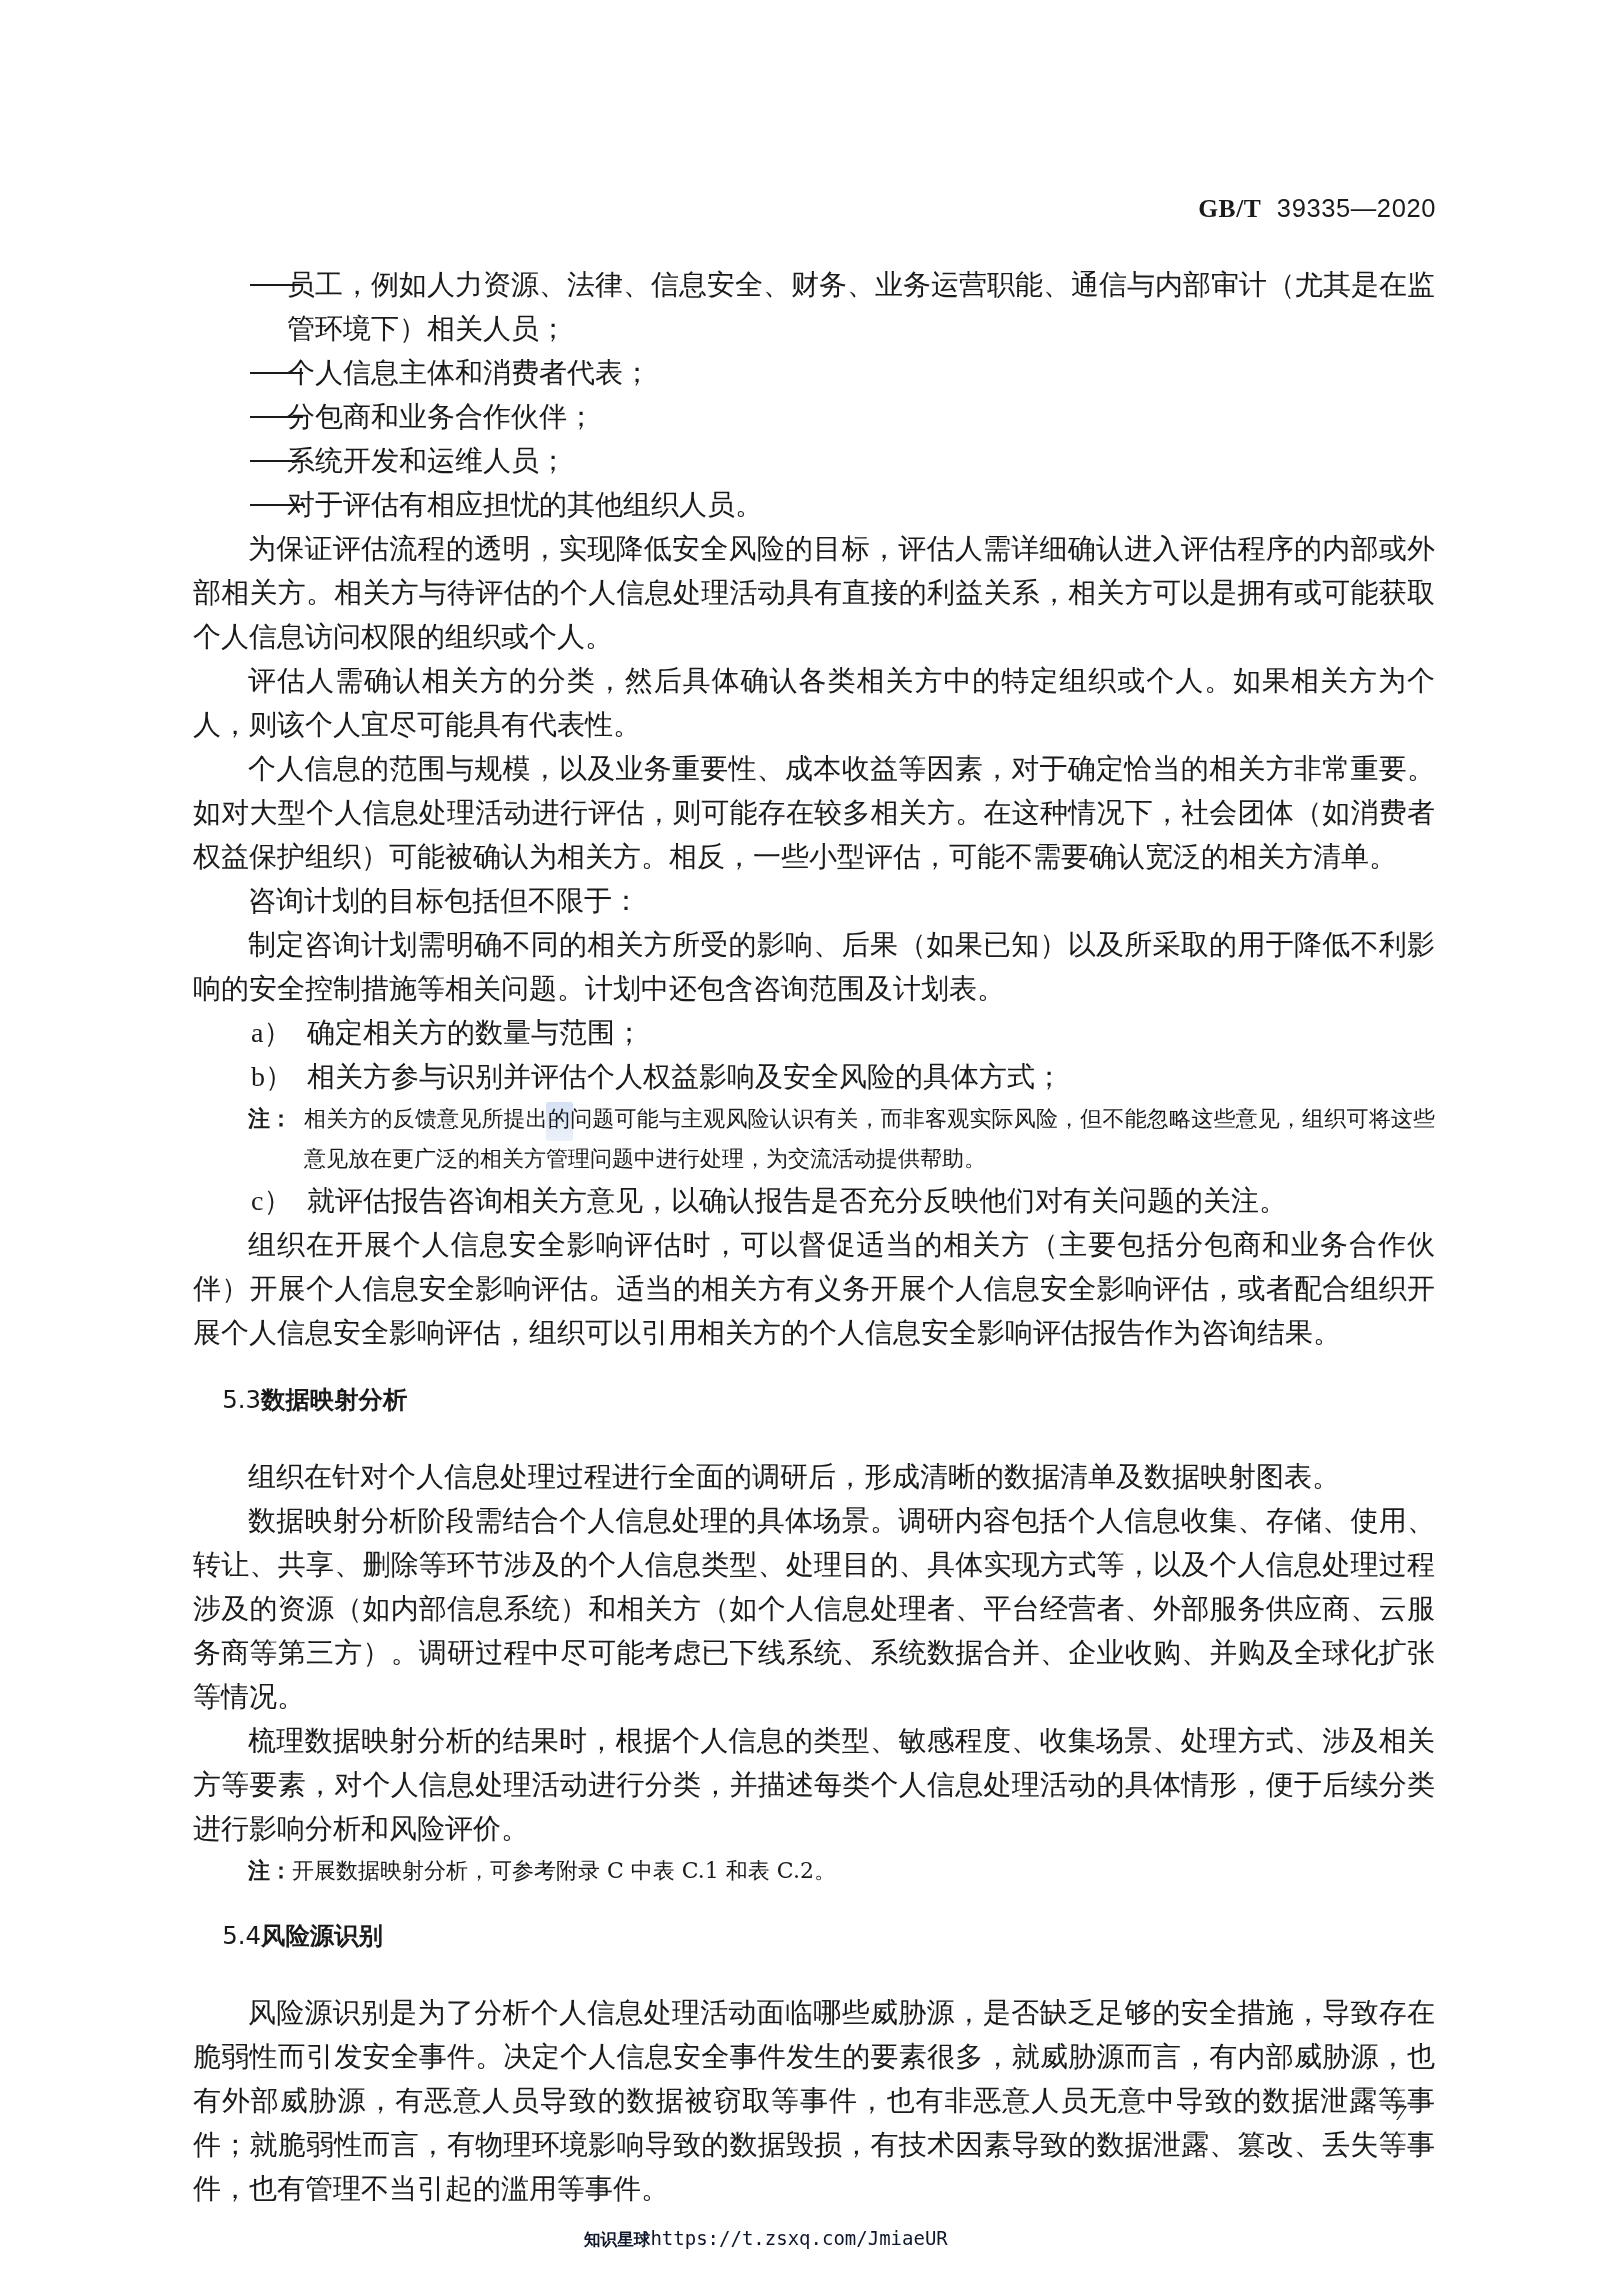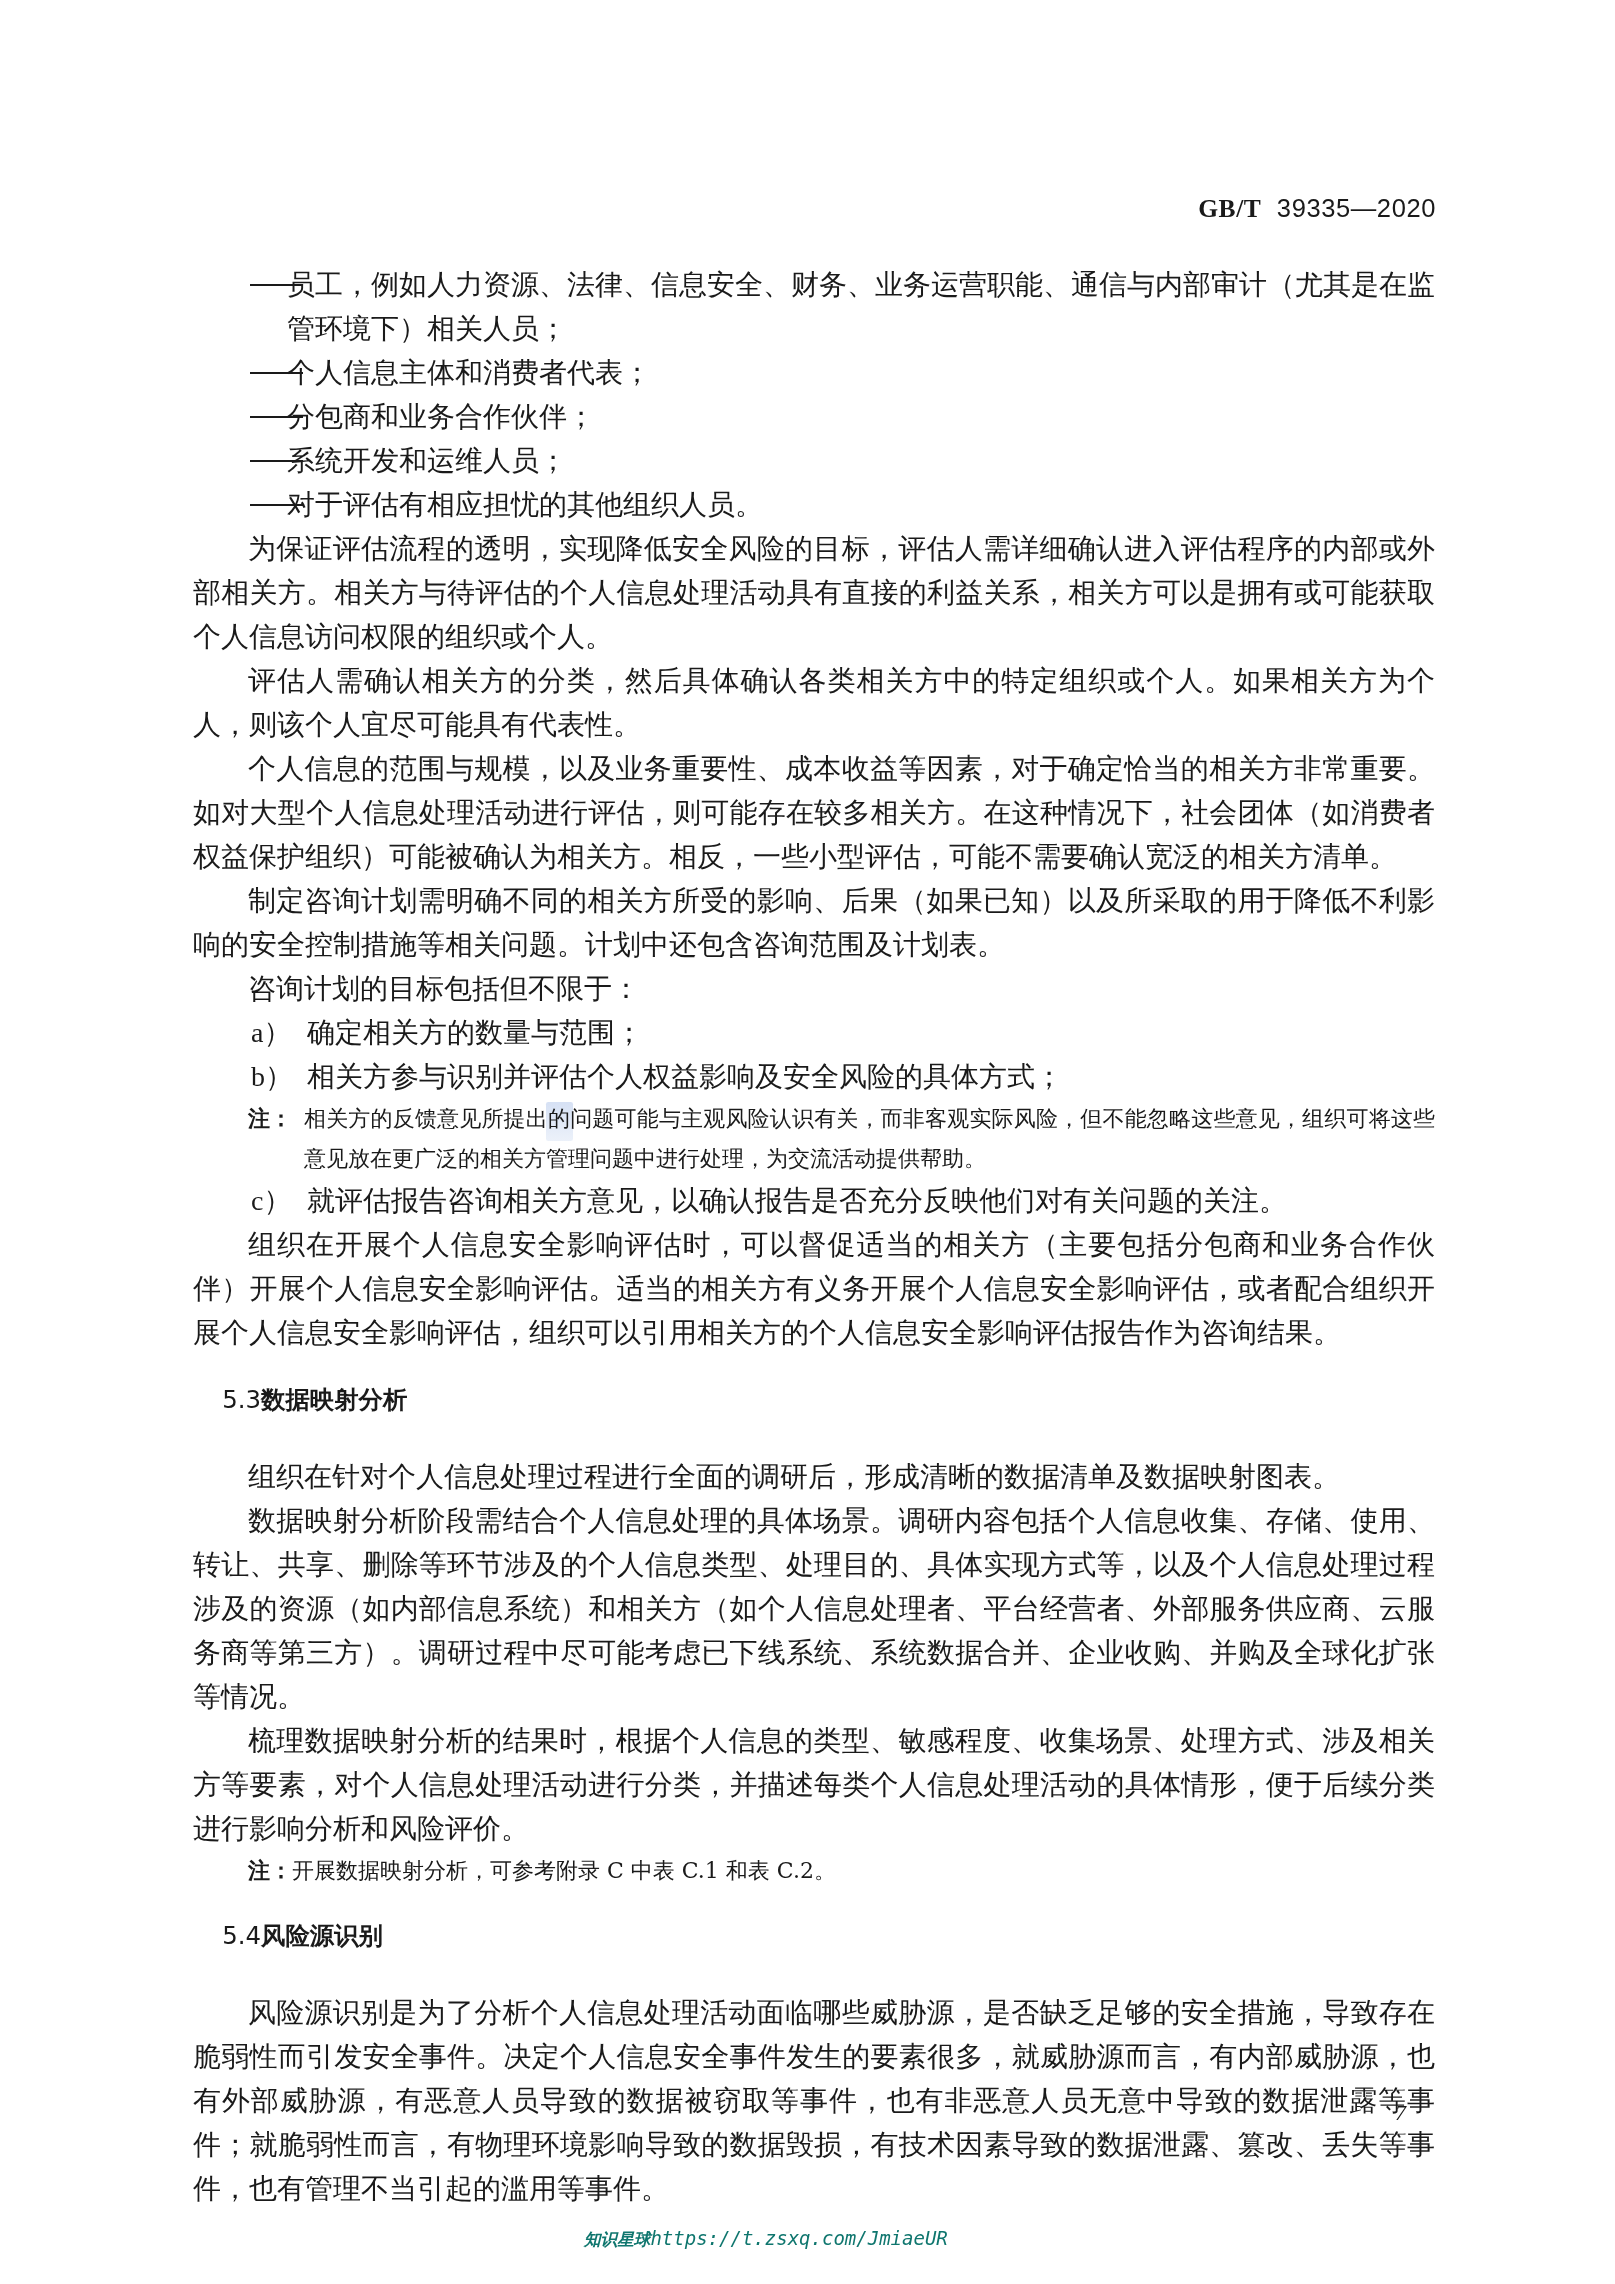--- a/index.html
+++ b/index.html
@@ -37,21 +37,21 @@
   }
   .section-heading .num { display: inline-block; width: 68px; text-align: right; }
   .section-heading .title { font-weight: bold; font-family: Liberation Serif, serif; }
   .page-number {
     position: absolute; left: 1395px; top: 2100px;
     font-family: "Liberation Serif", serif; font-size: 22px; font-style: italic;
   }
   .footer-watermark {
     position: absolute; top: 2227px; left: 584px;
     font-family: "DejaVu Sans Mono", "Liberation Mono", monospace;
-    font-size: 19px; color: #0f766e; white-space: nowrap; font-style: italic;
+    font-size: 19px; color: #0f172a; white-space: nowrap;
   }
   .footer-watermark .wm-cn { font-family: "DejaVu Sans", sans-serif; font-weight: bold; font-size: 16.6px; }
   .watermark-mark {
     position: absolute; left: 546px; top: 1102px; width: 26.6px; height: 39px;
     background: linear-gradient(180deg, rgba(180,200,235,0.55), rgba(200,215,240,0.35));
     border-radius: 2.2px;
   }
 </style>
 </head>
 <body>
@@ -69,22 +69,22 @@
     <p class="dash-wrap"><span class="dash-line"></span><span>员工，例如人力资源、法律、信息安全、财务、业务运营职能、通信与内部审计（尤其是在监管环境下）相关人员；</span></p>
     <p class="dash-wrap"><span class="dash-line"></span><span>个人信息主体和消费者代表；</span></p>
     <p class="dash-wrap"><span class="dash-line"></span><span>分包商和业务合作伙伴；</span></p>
     <p class="dash-wrap"><span class="dash-line"></span><span>系统开发和运维人员；</span></p>
     <p class="dash-wrap"><span class="dash-line"></span><span>对于评估有相应担忧的其他组织人员。</span></p>
   </div>
 
   <p class="indent">为保证评估流程的透明，实现降低安全风险的目标，评估人需详细确认进入评估程序的内部或外部相关方。相关方与待评估的个人信息处理活动具有直接的利益关系，相关方可以是拥有或可能获取个人信息访问权限的组织或个人。</p>
   <p class="indent">评估人需确认相关方的分类，然后具体确认各类相关方中的特定组织或个人。如果相关方为个人，则该个人宜尽可能具有代表性。</p>
   <p class="indent">个人信息的范围与规模，以及业务重要性、成本收益等因素，对于确定恰当的相关方非常重要。如对大型个人信息处理活动进行评估，则可能存在较多相关方。在这种情况下，社会团体（如消费者权益保护组织）可能被确认为相关方。相反，一些小型评估，可能不需要确认宽泛的相关方清单。</p>
+  <p class="indent">咨询计划的目标包括但不限于：</p>
   <p class="indent">制定咨询计划需明确不同的相关方所受的影响、后果（如果已知）以及所采取的用于降低不利影响的安全控制措施等相关问题。计划中还包含咨询范围及计划表。</p>
-  <p class="indent">咨询计划的目标包括但不限于：</p>
 
   <p class="list-item">
     <span class="marker">a）</span>
     <span>确定相关方的数量与范围；</span>
   </p>
   <p class="list-item">
     <span class="marker">b）</span>
     <span>相关方参与识别并评估个人权益影响及安全风险的具体方式；</span>
   </p>
   <p class="note">

